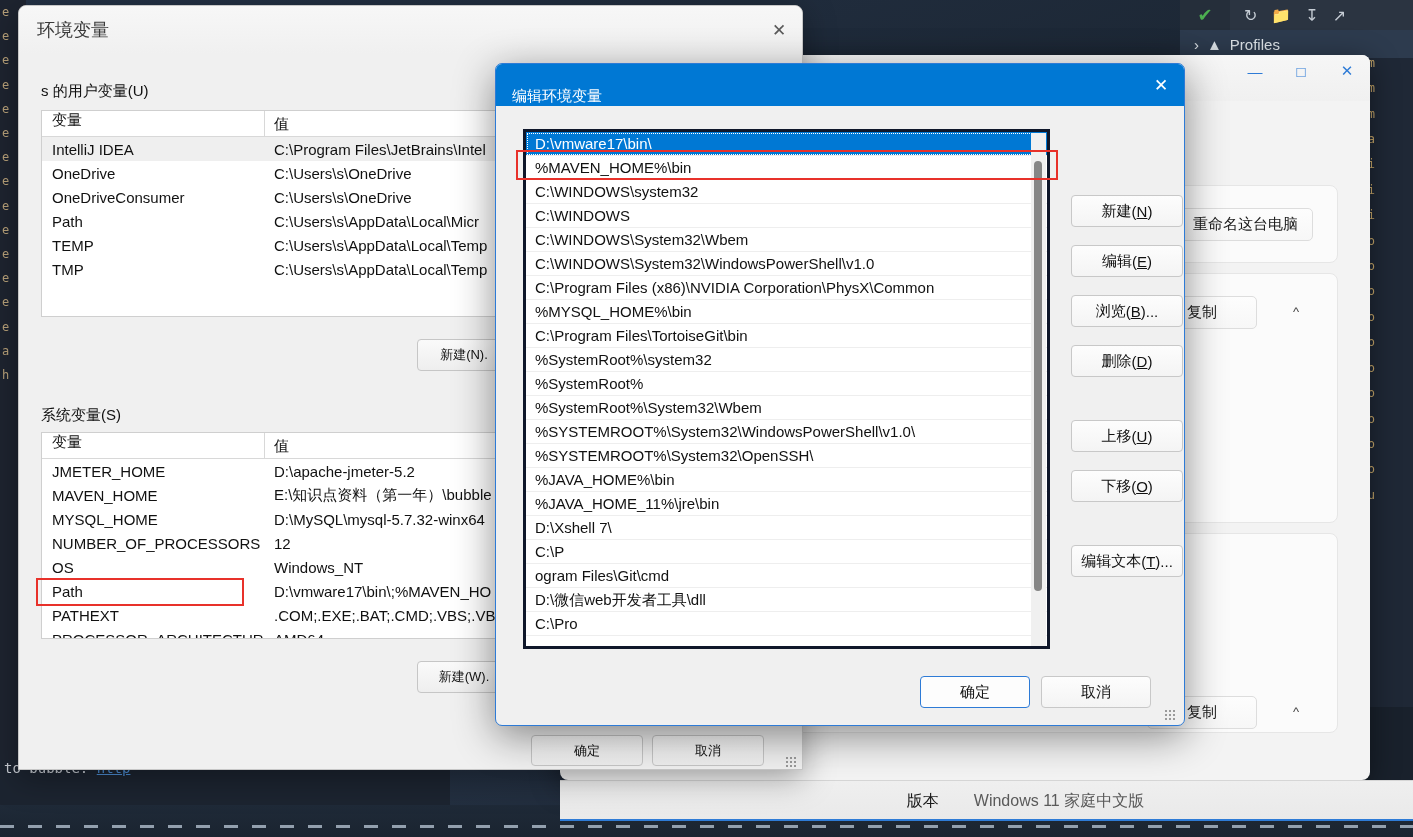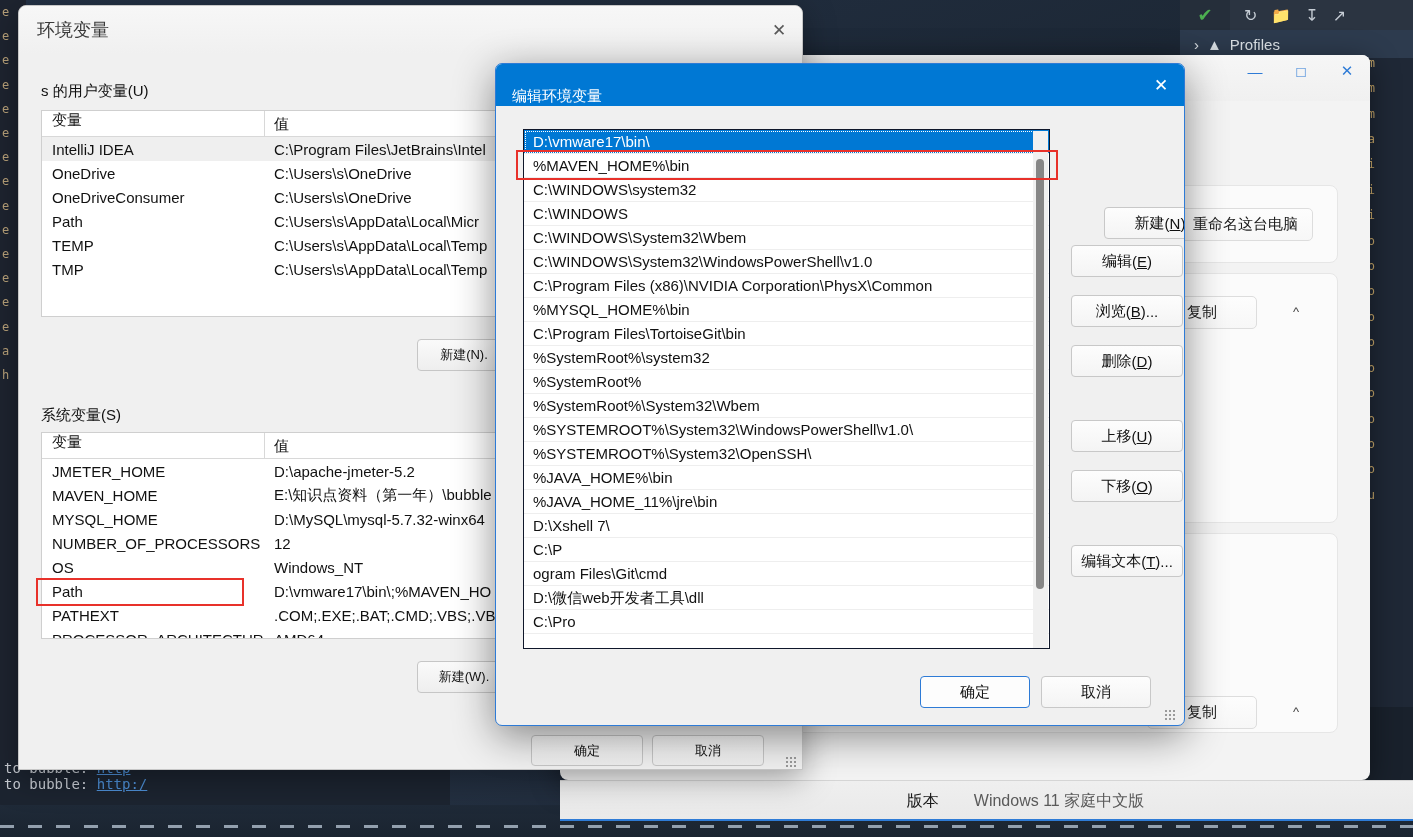--- a/index.html
+++ b/index.html
@@ -184,21 +184,21 @@
     padding-left: 16px;
   }
   #edit-dialog .titlebar .t { color: #fff; font-size: 15px; }
   #edit-dialog .titlebar .x {
     margin-left: auto; width: 46px; height: 42px;
     display: flex; align-items: center; justify-content: center;
     color: #fff; font-size: 17px;
   }
   #path-list {
     position: absolute; left: 27px; top: 65px; width: 527px; height: 520px;
-    border: 1px solid #0f172a; background: #fff; overflow: hidden;
+    border: 3px solid #0f172a; background: #fff; overflow: hidden;
   }
   .path-row {
     height: 24px; line-height: 24px; font-size: 15px; color: #111;
     padding-left: 9px; border-bottom: 1px solid #eeeeee;
     white-space: nowrap; overflow: hidden;
   }
   .path-row.selected {
     background: #0078d4; color: #fff;
     outline: 1px dotted #fff; outline-offset: -2px;
   }
@@ -291,23 +291,20 @@
 </div>
 <div id="bg-profiles">
   <span>›</span>
   <span>▲</span>
   <span>Profiles</span>
 </div>
 
 <div id="bg-terminal">
   <div class="line">
     <span>to bubble: </span><span class="url">http</span>
-  </div>
-  <div class="line">
-    <span>to bubble: </span><span class="url">http:/</span>
   </div>
 </div>
 
 <div id="bg-bottom-strip">
   <div class="dashes"></div>
 </div>
 
 <div id="settings-window">
   <div class="caption">
     <div class="btn">—</div>
@@ -457,21 +454,21 @@
         <div class="path-row">D:\微信web开发者工具\dll</div>
         <div class="path-row">C:\Pro</div>
       </div>
     <div id="path-scroll-track">
       <div id="path-scroll-thumb"></div>
     </div>
   </div>
   <div class="redbox" style="left:20px; top:86px; width:542px; height:30px;"></div>
 
   <div id="side-buttons">
-      <div class="side-btn" style="top: 143px; margin-left: 33px;"><span>新建</span>(<span class="u">N</span>)</div>
+      <div class="side-btn" style="top: 131px;"><span>新建</span>(<span class="u">N</span>)</div>
       <div class="side-btn" style="top: 181px;"><span>编辑</span>(<span class="u">E</span>)</div>
       <div class="side-btn" style="top: 231px;"><span>浏览</span>(<span class="u">B</span>)...</div>
       <div class="side-btn" style="top: 281px;"><span>删除</span>(<span class="u">D</span>)</div>
       <div class="side-btn" style="top: 356px; text-align: right;"><span>上移</span>(<span class="u">U</span>)</div>
       <div class="side-btn" style="top: 406px;"><span>下移</span>(<span class="u">O</span>)</div>
       <div class="side-btn" style="top: 481px;"><span>编辑文本</span>(<span class="u">T</span>)...</div>
     </div>
 
   <div class="ok-btn primary" style="left:424px; top:612px;">确定</div>
   <div class="ok-btn normal" style="left:545px; top:612px;">取消</div>

